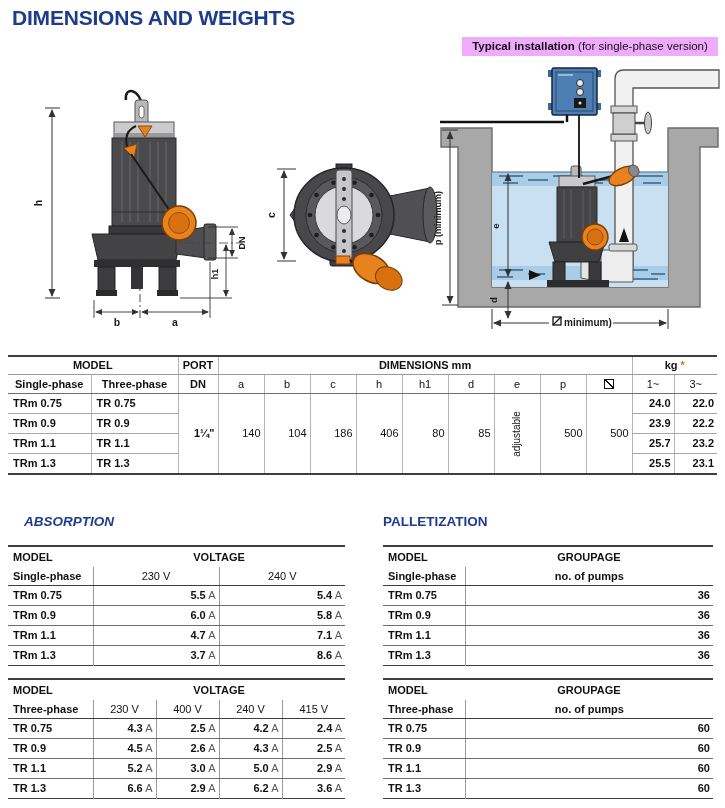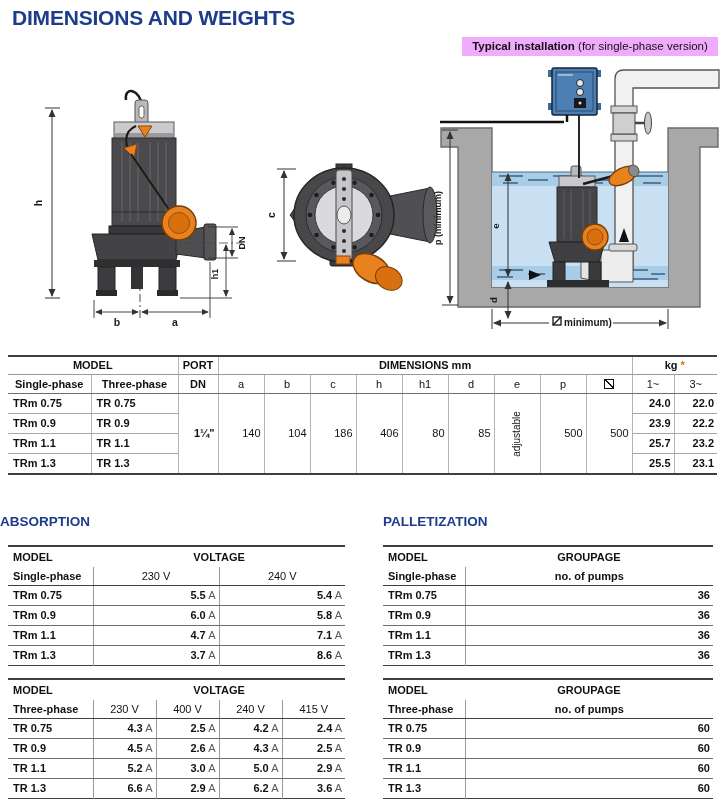--- a/index.html
+++ b/index.html
@@ -1,21 +1,21 @@
 <!DOCTYPE html>
 <html><head>
 <meta charset="utf-8">
 <style>
   html,body{margin:0;padding:0;background:#fff;}
   #page{position:relative;width:725px;height:808px;background:#fff;overflow:hidden;
         font-family:"Liberation Sans",sans-serif;color:#111;}
   .navy{color:#1d3c8c;}
   #main-title{position:absolute;left:12px;top:6px;font-size:21px;font-weight:bold;letter-spacing:-.2px;}
   .section-title{position:absolute;top:514px;font-size:13.5px;font-weight:bold;}
-  #abs-title{left:0;} #pal-title{left:383px;}
+  #abs-title{left:24px;font-style:italic;} #pal-title{left:383px;}
   #typical-label{position:absolute;left:462px;top:37px;width:256px;height:19px;background:#f0abfc;
         font-size:11.5px;line-height:19px;text-align:center;white-space:nowrap;}
   #typical-label b{font-weight:bold;}
   svg text{font-family:"Liberation Sans",sans-serif;fill:#1a1a1a;}
   
   table{border-collapse:collapse;table-layout:fixed;position:absolute;font-size:11px;line-height:1;}
   th,td{padding:0 3px;overflow:hidden;white-space:nowrap;}
   
   #dims-table{left:8px;top:355px;width:709px;border-top:2px solid #3f3f3f;border-bottom:2px solid #3f3f3f;}
   #dims-table tr.hr1 th{height:17px;border-bottom:1px solid #9a9a9a;font-weight:bold;text-align:center;}

